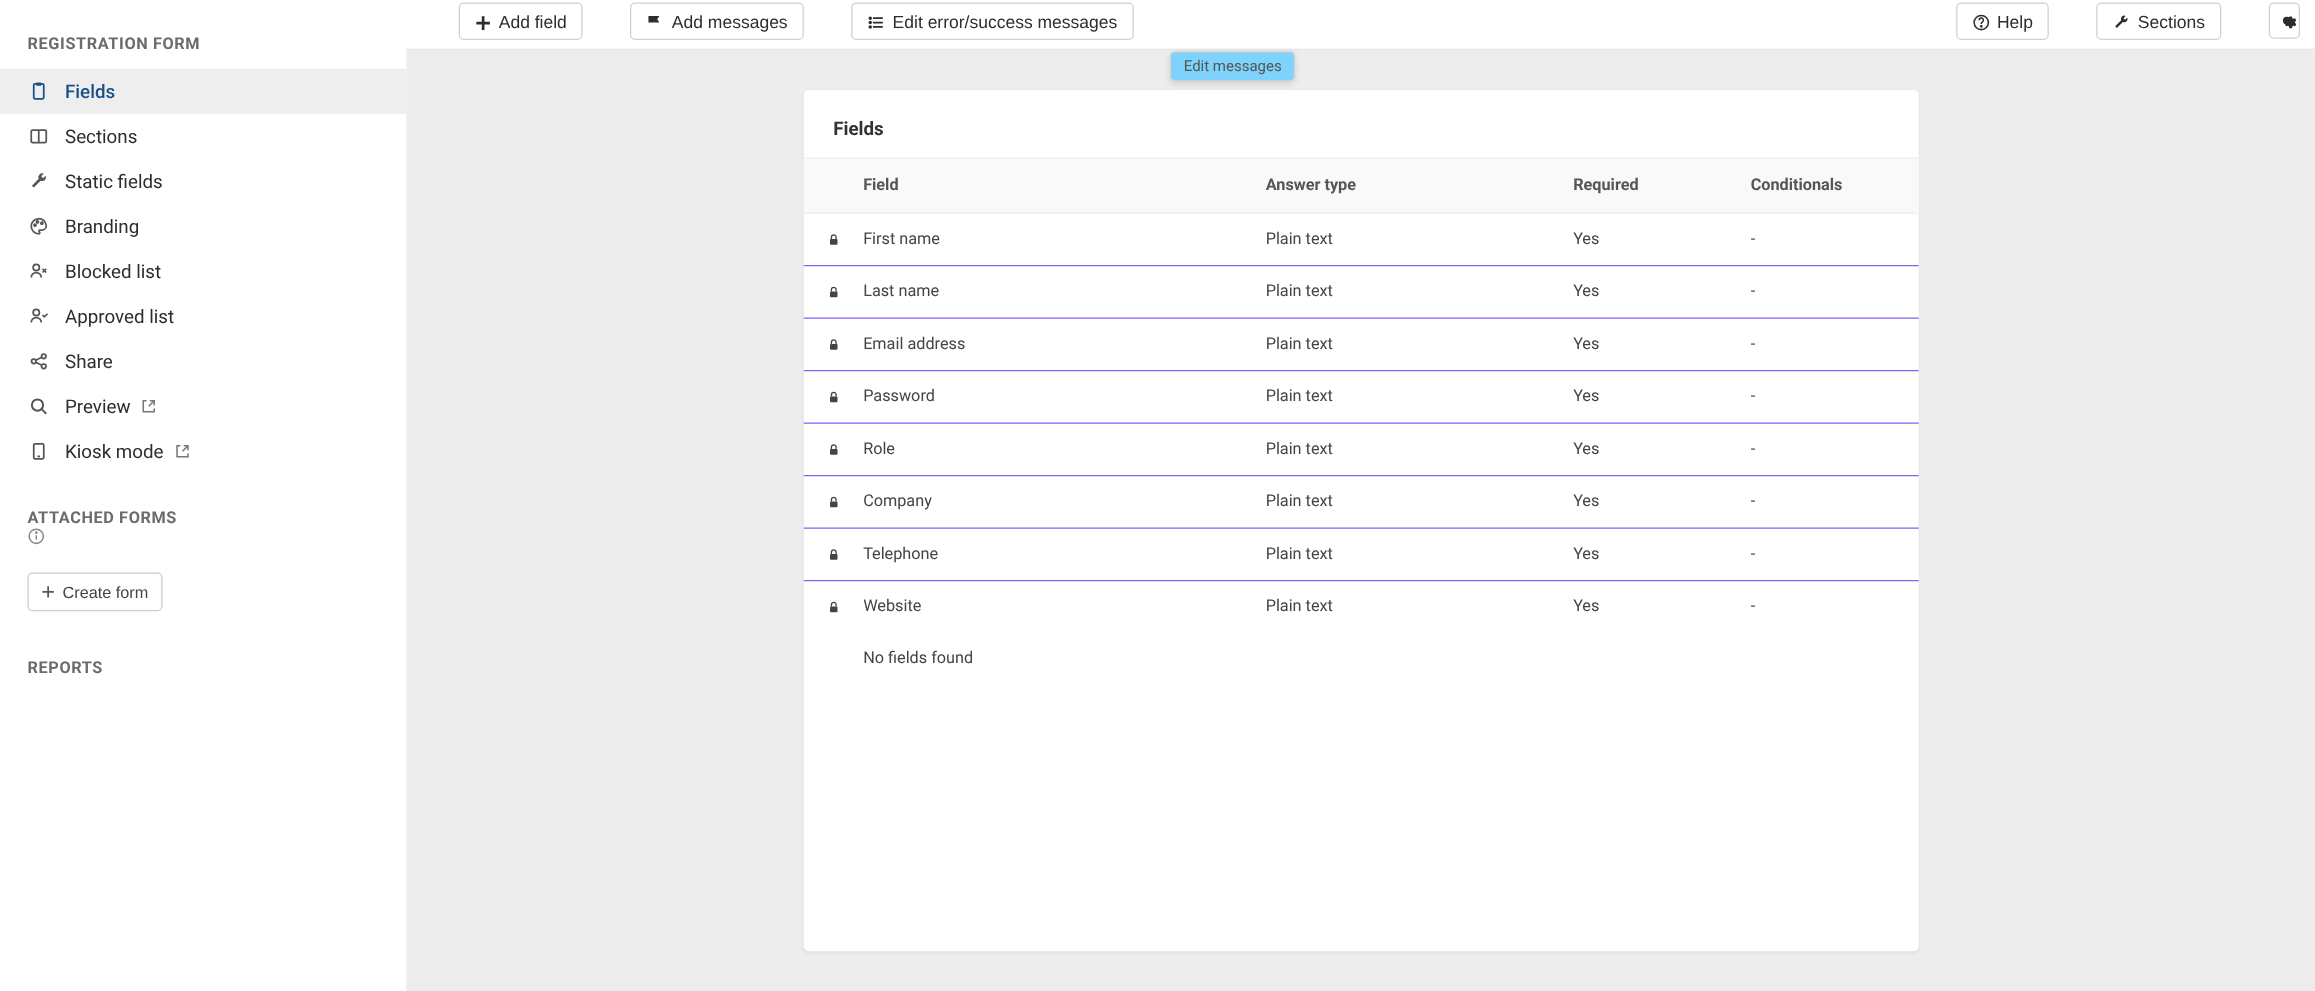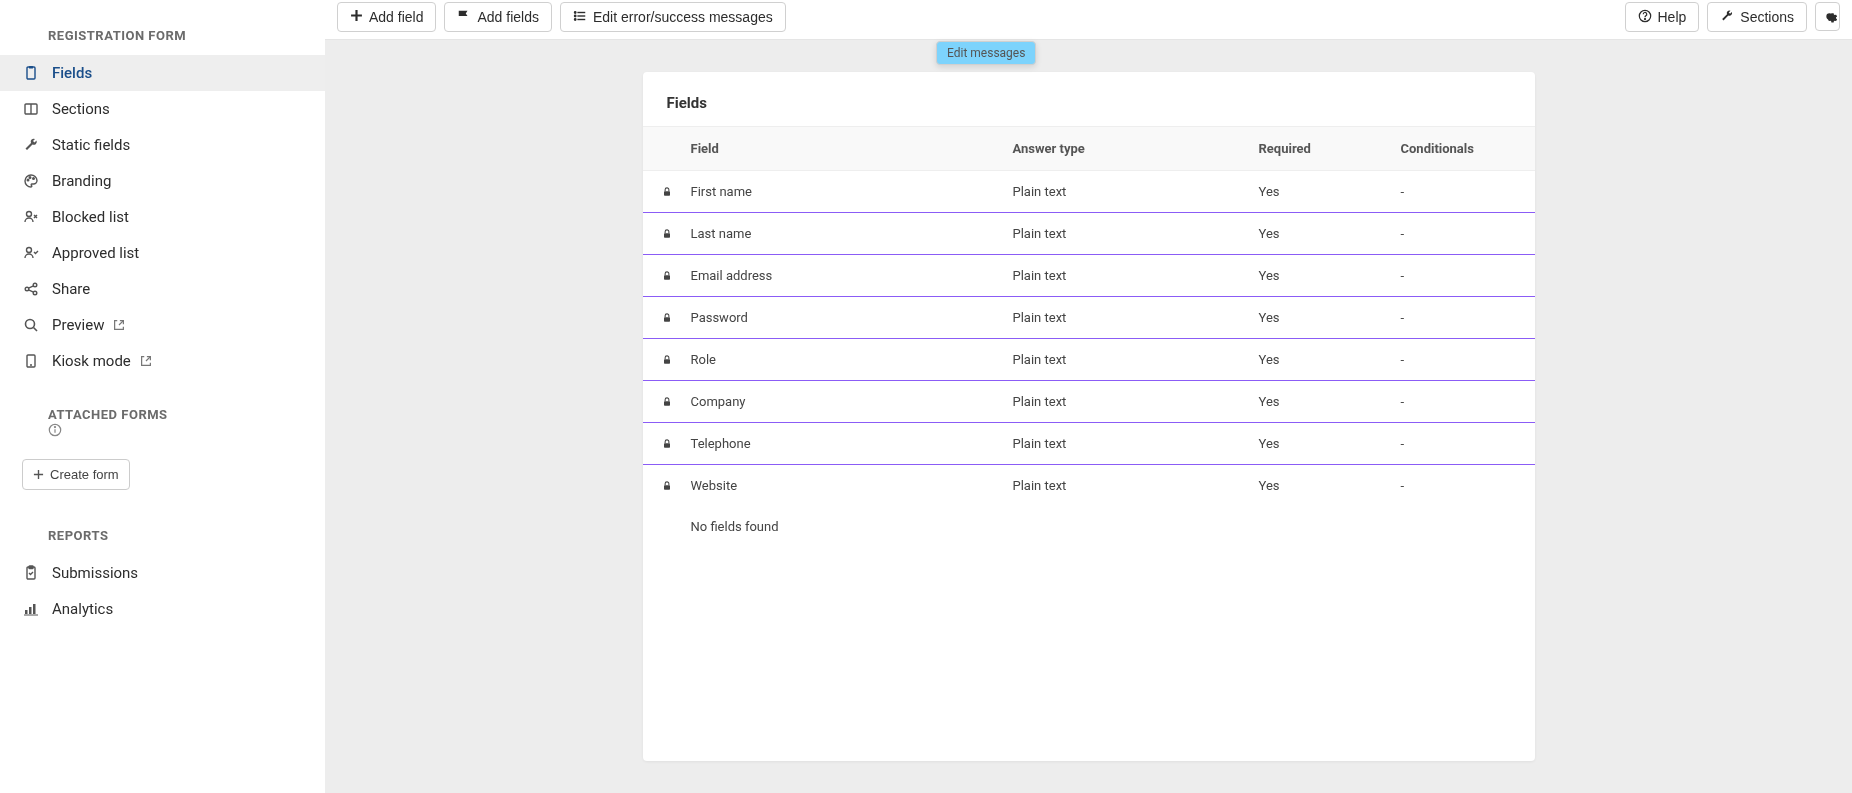--- a/index.html
+++ b/index.html
@@ -20,21 +20,20 @@
   padding: 0;
   overflow-y: auto;
   flex-shrink: 0;
 }
 .sidebar-section-title {
   font-size: 13px;
   font-weight: 700;
   letter-spacing: 0.5px;
   color: #6b6b6b;
   padding: 28px 22px 12px 22px;
-  margin-left: 26px;
 }
 .sidebar-section-title .info-icon {
   margin-left: 4px;
   vertical-align: middle;
 }
 .sidebar-item {
   display: flex;
   align-items: center;
   padding: 9px 22px;
   cursor: pointer;
@@ -94,21 +93,22 @@
 .toolbar .spacer { flex: 1; }
 .toolbar-btn {
   padding: 6px 12px;
   border: 1px solid #d0d0d0;
   border-radius: 4px;
   background: #fff;
   cursor: pointer;
   font-size: 14px;
   color: #2d2d2d;
   display: inline-flex;
-  align-items: flex-start;
+  align-items: flex-end;
+  margin-left: 30px;
 }
 .toolbar-btn .icon { margin-right: 6px; }
 .gear-only {
   padding: 6px 2px 6px 6px;
 }
 
 
 .tooltip {
   position: absolute;
   top: 41px;
@@ -300,62 +300,39 @@
   <button class="create-form-btn">
     <span class="icon">
       <svg width="11" height="11" viewBox="0 0 12 12">
           <path d="M6 1v10M1 6h10" stroke="#555" stroke-width="1.5"></path>
         </svg>
     </span>
     <span>Create form</span>
   </button>
 
   <div class="sidebar-section-title">REPORTS</div>
-  <div id="sidebar-reports">
-      <div class="sidebar-item">
-        <span class="icon">
-          <svg width="16" height="16" viewBox="0 0 16 16" fill="none" stroke="currentColor" stroke-width="1.4">
-            <rect x="4" y="2" width="8" height="12" rx="1"></rect>
-            <rect x="6" y="1" width="4" height="2.5" rx="0.5" fill="currentColor"></rect>
-            <path d="M6 8l1.5 1.5L10 7"></path>
-          </svg>
-        </span>
-        <span>Submissions</span>
-      </div>
-      <div class="sidebar-item">
-        <span class="icon">
-          <svg width="16" height="16" viewBox="0 0 16 16" fill="currentColor">
-            <rect x="2" y="9" width="2.5" height="4"></rect>
-            <rect x="6" y="6" width="2.5" height="7"></rect>
-            <rect x="10" y="3" width="2.5" height="10"></rect>
-            <line x1="1" y1="14" x2="15" y2="14" stroke="currentColor"></line>
-          </svg>
-        </span>
-        <span>Analytics</span>
-      </div>
-    </div>
 </aside>
 
 <main class="main">
   <div class="toolbar">
     <button class="toolbar-btn">
       <span class="icon">
           <svg width="13" height="13" viewBox="0 0 12 12">
             <path d="M6 1v10M1 6h10" stroke="#2d2d2d" stroke-width="2"></path>
           </svg>
         </span>
       <span>Add field</span>
     </button>
     <button class="toolbar-btn">
       <span class="icon">
           <svg width="14" height="14" viewBox="0 0 16 16" fill="#2d2d2d">
             <path d="M2 2v12M2 2h10l-2 3 2 3H2"></path>
           </svg>
         </span>
-      <span>Add fields</span>
+      <span>Add messages</span>
     </button>
     <button class="toolbar-btn">
       <span class="icon">
           <svg width="14" height="14" viewBox="0 0 16 16" fill="none" stroke="#2d2d2d" stroke-width="1.6">
             <line x1="5" y1="4" x2="14" y2="4"></line>
             <line x1="5" y1="8" x2="14" y2="8"></line>
             <line x1="5" y1="12" x2="14" y2="12"></line>
             <circle cx="2.5" cy="4" r="0.8" fill="#2d2d2d"></circle>
             <circle cx="2.5" cy="8" r="0.8" fill="#2d2d2d"></circle>
             <circle cx="2.5" cy="12" r="0.8" fill="#2d2d2d"></circle>

